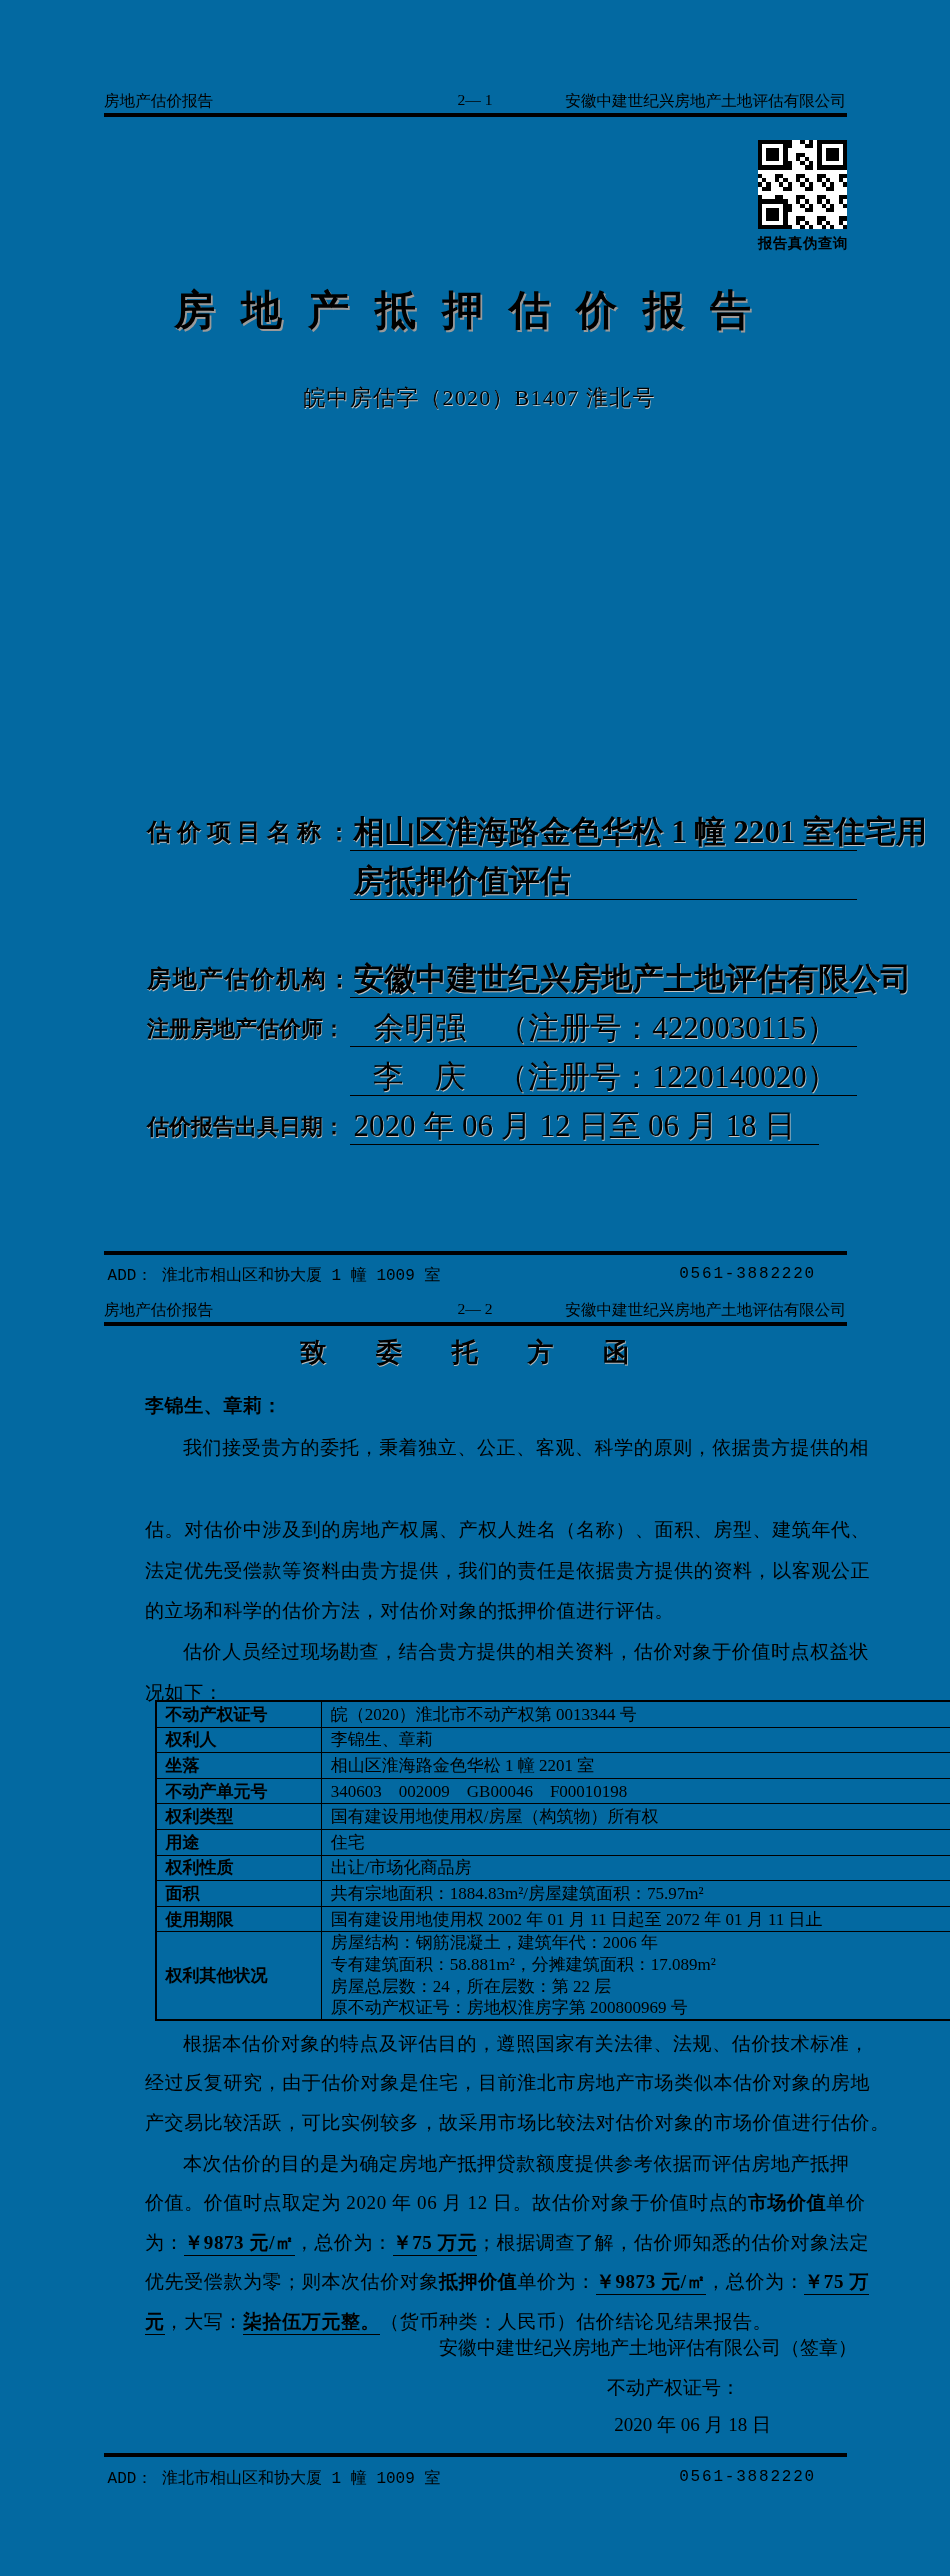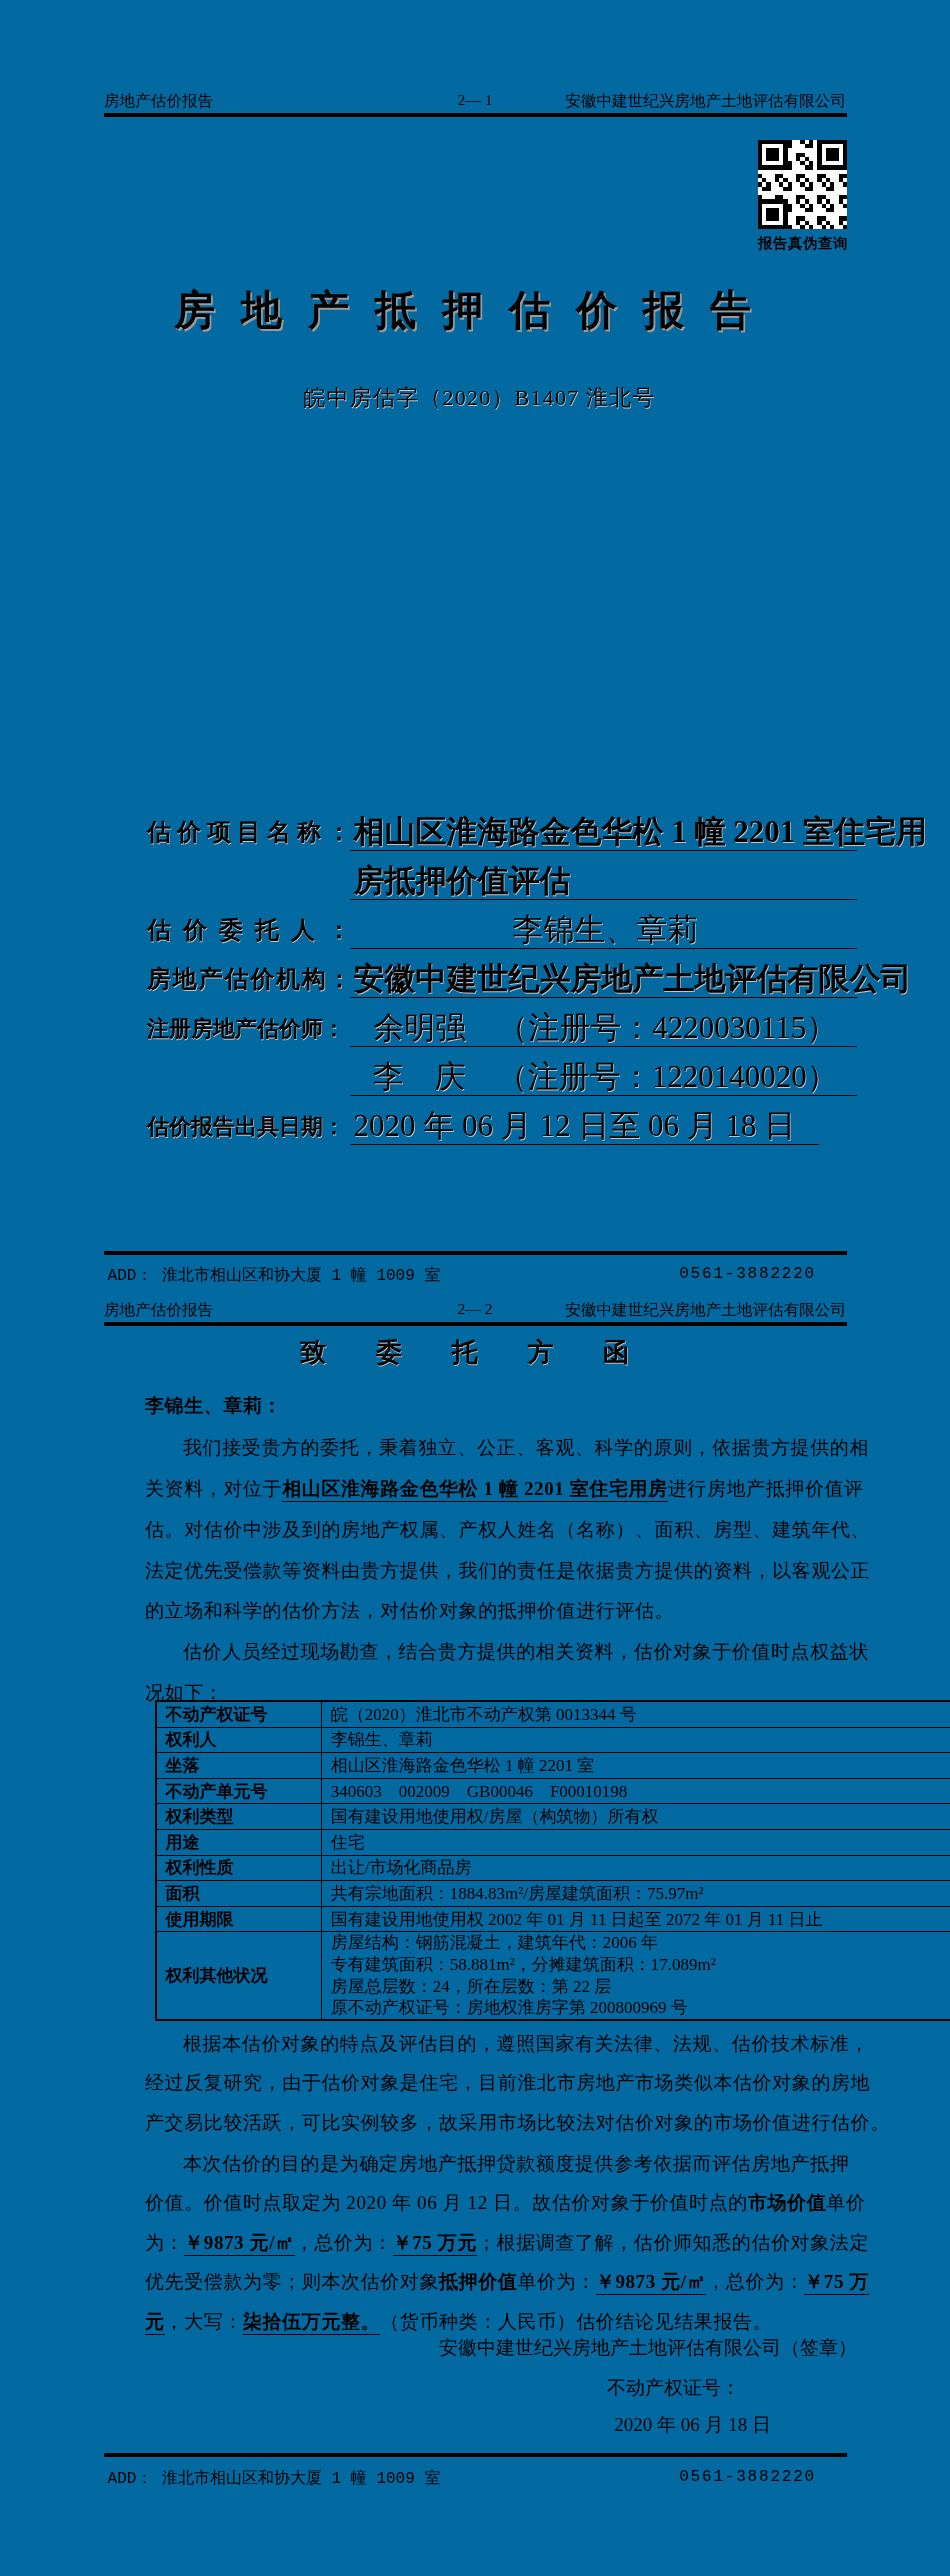--- a/index.html
+++ b/index.html
@@ -519,24 +519,20 @@
   <div class="abs title" style="top:283px;">房地产抵押估价报告</div>
   <div class="abs docnum" style="top:383px;">皖中房估字（2020）B1407 淮北号</div>
 
   <div class="abs frow" style="top:815px;">
     <span class="flabel ls6"><span>估价项目名称</span><span>：</span></span>
     <span class="fline"><span class="fv fw600">相山区淮海路金色华松 1 幢 2201 室住宅用</span></span>
   </div>
   <div class="abs frow" style="top:864px;">
     <span class="fline"><span class="fv fw600">房抵押价值评估</span></span>
   </div>
-  <div class="abs frow" style="top:913px;">
-    <span class="flabel ls5"><span>估价委托人</span><span>：</span></span>
-    <span class="fline ctr"><span class="fv">李锦生、章莉</span></span>
-  </div>
   <div class="abs frow" style="top:962px;">
     <span class="flabel ls7"><span>房地产估价机构</span><span>：</span></span>
     <span class="fline"><span class="fv fw600">安徽中建世纪兴房地产土地评估有限公司</span></span>
   </div>
   <div class="abs frow" style="top:1011px;">
     <span class="flabel ls8"><span>注册房地产估价师</span><span>：</span></span>
     <span class="fline ctr"><span class="fv">余明强　（注册号：4220030115）</span></span>
   </div>
   <div class="abs frow" style="top:1060px;">
     <span class="fline ctr"><span class="fv">李　庆　（注册号：1220140020）</span></span>
@@ -557,21 +553,20 @@
     <span class="hc">2— 2</span>
     <span class="hr">安徽中建世纪兴房地产土地评估有限公司</span>
   </div>
   <div class="abs rule" style="top:1322px;"></div>
 
   <div class="abs ltitle" style="top:1335px;">致 委 托 方 函</div>
 
   <div class="abs tl m b" style="top:1393px;">李锦生、章莉：</div>
 
   <div class="abs tl ind" style="top:1435px;">我们接受贵方的委托，秉着独立、公正、客观、科学的原则，依据贵方提供的相</div>
-  <div class="abs tl m" style="top:1476px;"><span>关资料，对位于</span><span class="b u">相山区淮海路金色华松 1 幢 2201 室住宅用房</span><span>进行房地产抵押价值评</span></div>
   <div class="abs tl m" style="top:1517px;">估。对估价中涉及到的房地产权属、产权人姓名（名称）、面积、房型、建筑年代、</div>
   <div class="abs tl m" style="top:1558px;">法定优先受偿款等资料由贵方提供，我们的责任是依据贵方提供的资料，以客观公正</div>
   <div class="abs tl m" style="top:1598px;">的立场和科学的估价方法，对估价对象的抵押价值进行评估。</div>
   <div class="abs tl ind" style="top:1639px;">估价人员经过现场勘查，结合贵方提供的相关资料，估价对象于价值时点权益状</div>
   <div class="abs tl m" style="top:1680px;">况如下：</div>
 
   <table class="rt">
     <tbody>
         <tr>
           <td class="rl">不动产权证号</td>

